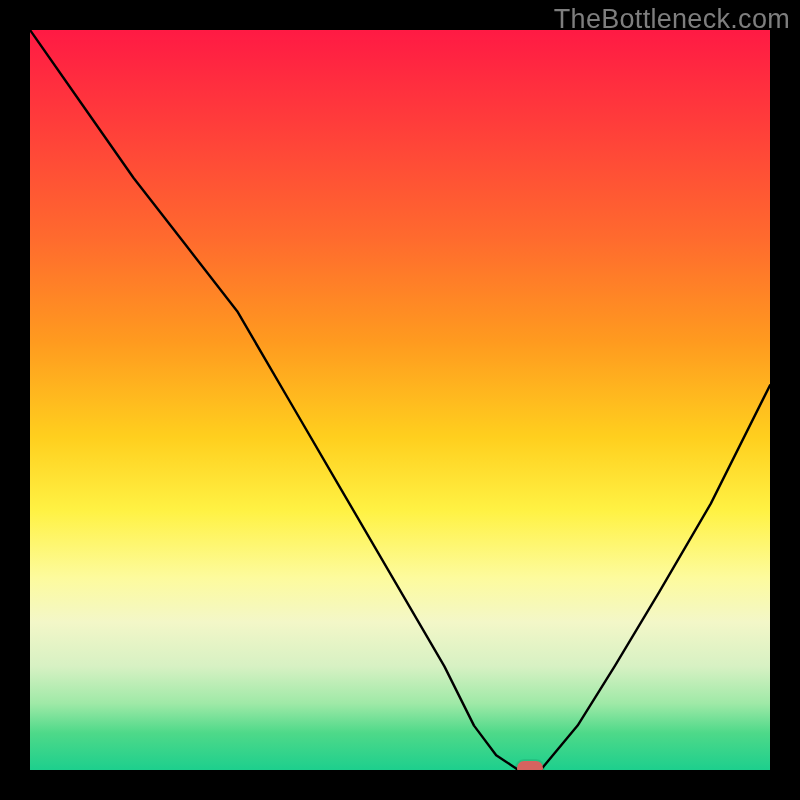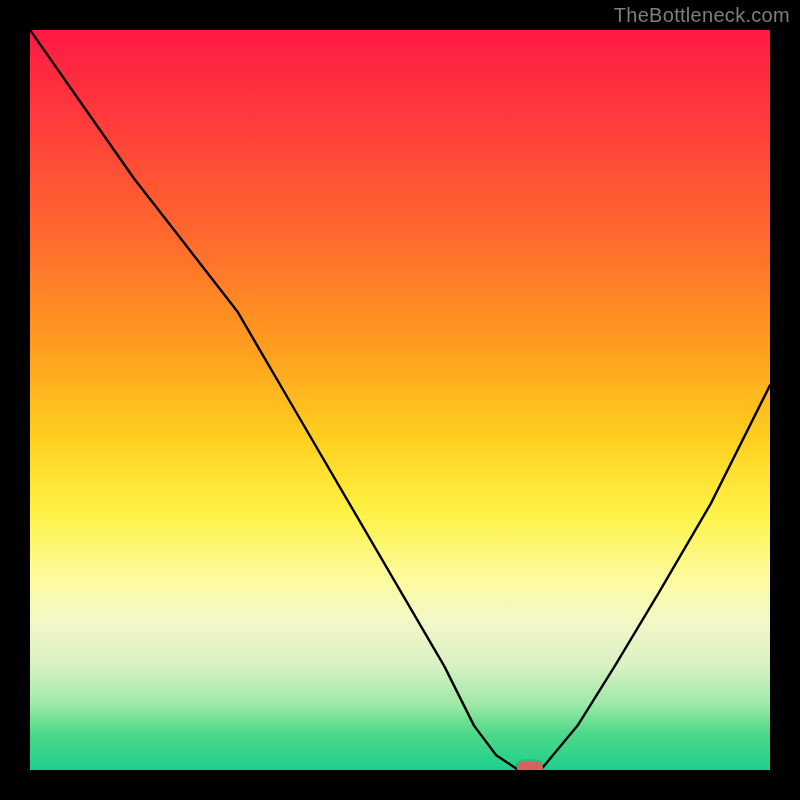--- a/index.html
+++ b/index.html
@@ -1,17 +1,17 @@
 <!DOCTYPE html>
 <html><head>
 <meta charset="utf-8">
 <style>
   html,body{margin:0;padding:0;width:800px;height:800px;overflow:hidden;background:#000;font-family:Arial,Helvetica,sans-serif}
   .frame{position:absolute;left:0;top:0;width:800px;height:800px;background:#000}
-  .watermark{position:absolute;top:4px;right:10px;color:#7e7e7e;font-size:20px;font-weight:500;letter-spacing:.3px}
+  .watermark{position:absolute;top:4px;right:10px;color:#7e7e7e;font-size:27px;font-weight:500;letter-spacing:.3px}
   .plot{position:absolute;left:30px;top:30px;width:740px;height:740px;overflow:hidden}
   .gradient{position:absolute;inset:0;
     background:linear-gradient(to bottom,
       #ff1a44 0%,
       #ff3b3b 12%,
       #ff6a2e 28%,
       #ff9a1f 42%,
       #ffcf1e 55%,
       #fff244 65%,
       #fdfb9d 74%,

